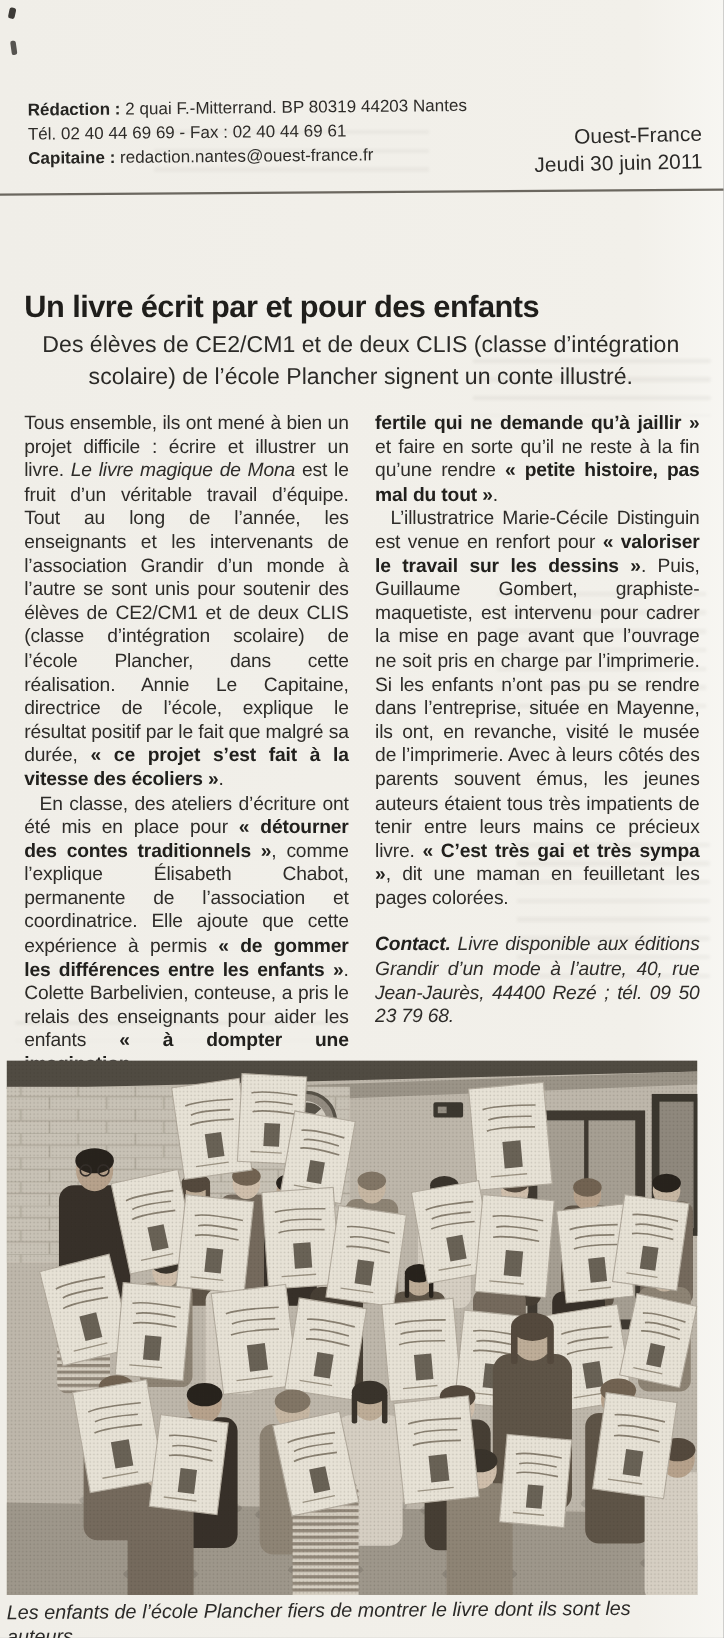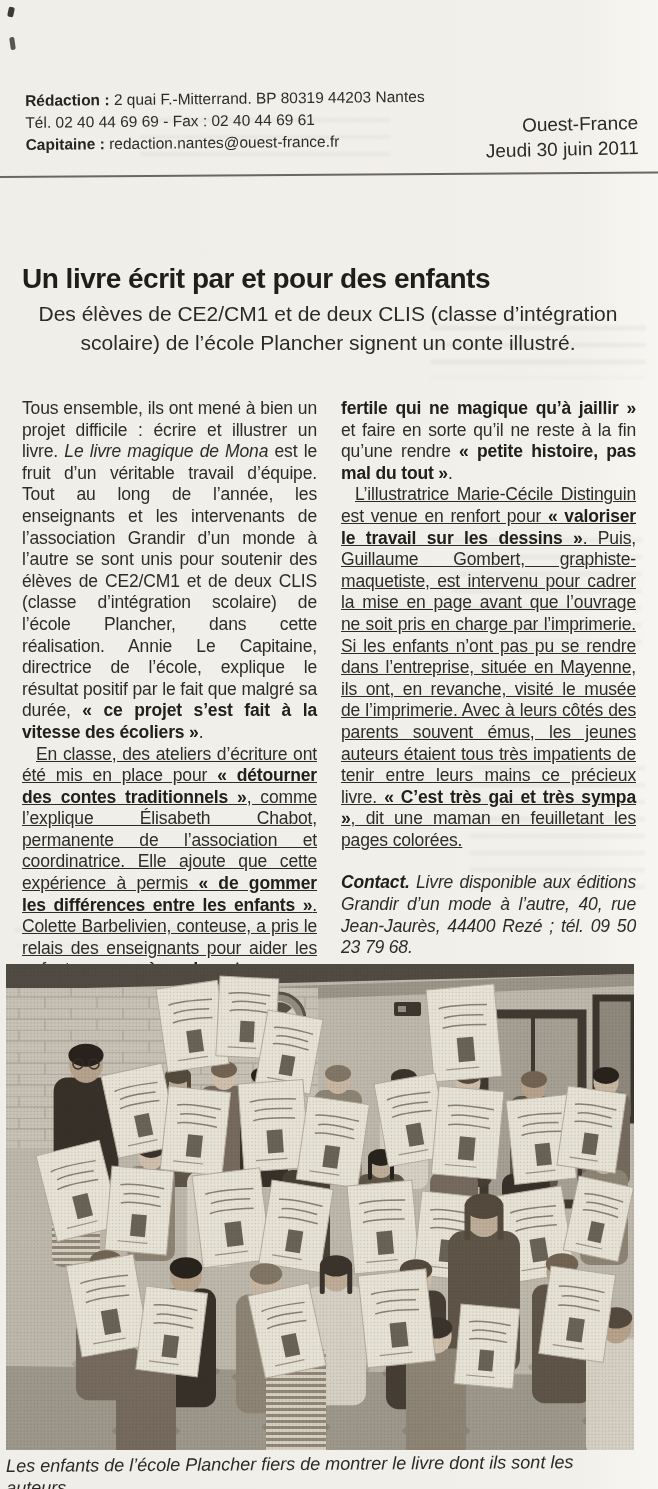--- a/index.html
+++ b/index.html
@@ -22,23 +22,23 @@
     filter:blur(1.4px);}
   
   .masthead-left{position:absolute;left:25px;top:90px;font-size:15.5px;line-height:22px;transform:rotate(-.6deg);transform-origin:left top;}
   .masthead-left b{font-weight:700;color:#262522;}
   .masthead-right{position:absolute;right:20px;top:110px;text-align:right;font-size:19px;line-height:25px;color:#2b2a28;transform:rotate(-1.3deg);transform-origin:right top;}
   .rule{position:absolute;left:0;top:176px;width:658px;height:2px;background:#6b675f;transform:rotate(-.4deg);transform-origin:left center;border:0;margin:0;}
   
   .headline{position:absolute;left:22px;top:262px;margin:0;font-size:28px;line-height:34px;font-weight:700;letter-spacing:-.5px;color:#1f1e1b;white-space:nowrap;}
   .subhead{position:absolute;left:22px;top:299px;width:612px;margin:0;font-size:21px;line-height:29px;color:#2b2a27;text-align:center;}
   .columns{position:absolute;left:22px;top:374px;width:614px;display:flex;gap:24px;}
-  .col{width:295px;margin-top:24px;}
+  .col{width:295px;}
   .col p.para{margin:0;font-size:17.5px;line-height:21.6px;text-align:justify;letter-spacing:-.15px;color:#2e2c29;}
-  .col p.para.indent{text-indent:14px;text-decoration:underline;}
+  .col p.para.indent{text-indent:14px;}
   .col p.para.space-before{margin-top:21px;font-style:italic;}
   .col .b{font-weight:700;color:#21201d;}
   .col .i{font-style:italic;}
   
   figure{position:absolute;left:6px;top:964px;width:628px;margin:0;}
   figure svg{display:block;width:628px;height:486px;}
   figcaption{margin-top:5px;font-style:italic;font-size:18px;line-height:22px;color:#2b2a28;transform:rotate(-.4deg);transform-origin:left top;}
 </style>
 </head>
 <body>
@@ -69,21 +69,21 @@
 
   <h1 class="headline">Un livre écrit par et pour des enfants</h1>
   <p class="subhead">Des élèves de CE2/CM1 et de deux CLIS (classe d’intégration scolaire) de l’école Plancher signent un conte illustré.</p>
 
   <div class="columns">
     <div class="col">
         <p class="para"><span>Tous ensemble, ils ont mené à bien un projet difficile : écrire et illustrer un livre. </span><span class="i">Le livre magique de Mona</span><span> est le fruit d’un véritable travail d’équipe. Tout au long de l’année, les enseignants et les intervenants de l’association Grandir d’un monde à l’autre se sont unis pour soutenir des élèves de CE2/CM1 et de deux CLIS (classe d’intégration scolaire) de l’école Plancher, dans cette réalisation. Annie Le Capitaine, directrice de l’école, explique le résultat positif par le fait que malgré sa durée, </span><span class="b">« ce projet s’est fait à la vitesse des écoliers »</span><span>.</span></p>
         <p class="para indent"><span>En classe, des ateliers d’écriture ont été mis en place pour </span><span class="b">« détourner des contes traditionnels »</span><span>, comme l’explique Élisabeth Chabot, permanente de l’association et coordinatrice. Elle ajoute que cette expérience à permis </span><span class="b">« de gommer les différences entre les enfants »</span><span>. Colette Barbelivien, conteuse, a pris le relais des enseignants pour aider les enfants </span><span class="b">« à dompter une imagination</span></p>
       </div>
     <div class="col">
-        <p class="para"><span class="b">fertile qui ne magique qu’à jaillir »</span><span> et faire en sorte qu’il ne reste à la fin qu’une rendre </span><span class="b">« petite histoire, pas mal du tout »</span><span>.</span></p>
+        <p class="para"><span class="b">fertile qui ne demande qu’à jaillir »</span><span> et faire en sorte qu’il ne reste à la fin qu’une rendre </span><span class="b">« petite histoire, pas mal du tout »</span><span>.</span></p>
         <p class="para indent"><span>L’illustratrice Marie-Cécile Distinguin est venue en renfort pour </span><span class="b">« valoriser le travail sur les dessins »</span><span>. Puis, Guillaume Gombert, graphiste-maquetiste, est intervenu pour cadrer la mise en page avant que l’ouvrage ne soit pris en charge par l’imprimerie. Si les enfants n’ont pas pu se rendre dans l’entreprise, située en Mayenne, ils ont, en revanche, visité le musée de l’imprimerie. Avec à leurs côtés des parents souvent émus, les jeunes auteurs étaient tous très impatients de tenir entre leurs mains ce précieux livre. </span><span class="b">« C’est très gai et très sympa »</span><span>, dit une maman en feuilletant les pages colorées.</span></p>
         <p class="para space-before"><span class="b">Contact.</span><span> Livre disponible aux éditions Grandir d’un mode à l’autre, 40, rue Jean-Jaurès, 44400 Rezé ; tél. 09 50 23 79 68.</span></p>
       </div>
   </div>
 
   <figure>
     <svg id="photoScene" viewBox="0 0 628 486" role="img">
       <defs>
         <pattern id="halftone" width="3.4" height="3.4" patternUnits="userSpaceOnUse">
           <circle cx="1.2" cy="1.2" r=".75" fill="rgba(35,30,26,.16)"></circle>

